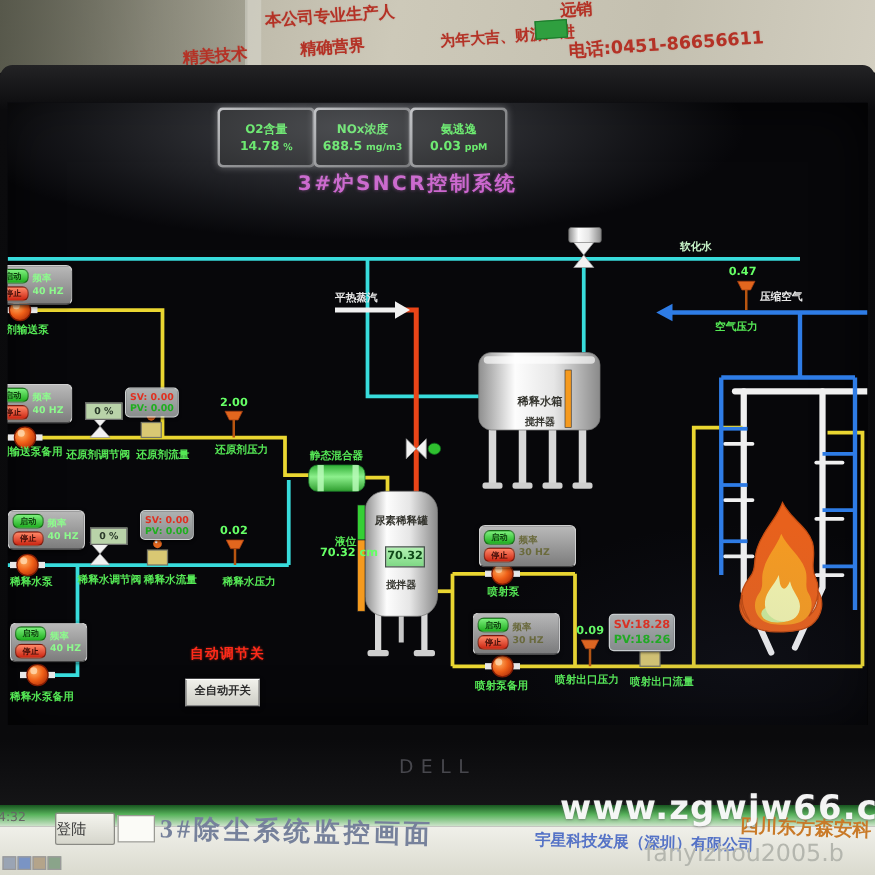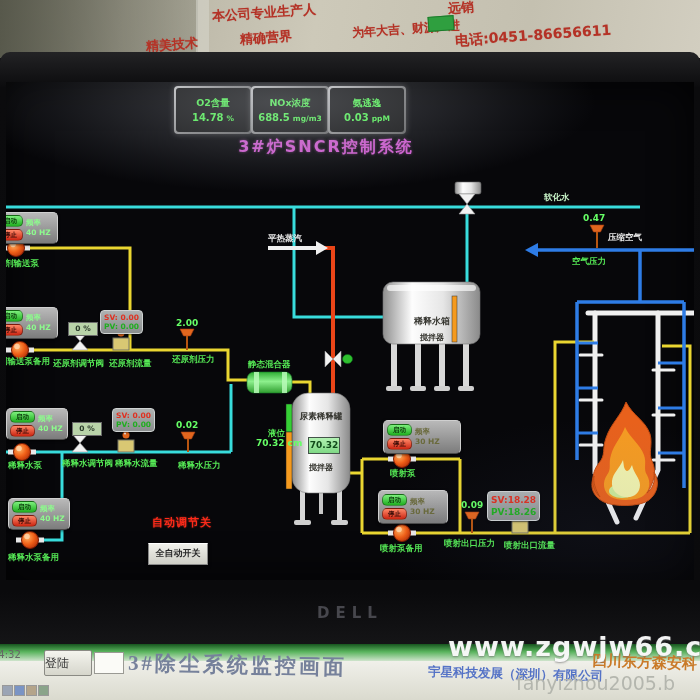--- a/index.html
+++ b/index.html
@@ -15,21 +15,21 @@
   .ptxt{color:#b43226;font-weight:bold;transform:rotate(-4deg);text-shadow:0 0 1px rgba(180,60,50,.35);}
   #sticker{position:absolute;left:428px;top:16px;width:24px;height:13px;background:#2f9f3f;transform:rotate(-4deg);border:1px solid #1d7a2c;}
 
   
   #monitor{position:absolute;left:0;top:52px;width:700px;height:600px;background:linear-gradient(180deg,#232325 0%,#0b0b0d 6%,#0a0a0c 90%,#161618 100%);border-radius:10px;}
   #screen{position:absolute;left:6px;top:30px;width:688px;height:498px;background:#07070a;overflow:hidden;
     box-shadow:inset 0 0 40px rgba(0,0,0,.8);}
   #screen .glare{position:absolute;left:0;top:0;width:100%;height:100%;pointer-events:none;
     background:radial-gradient(ellipse 420px 120px at 40% 4%,rgba(175,180,190,.35),rgba(120,125,135,.12) 55%,transparent 75%),
                radial-gradient(ellipse 300px 160px at 85% 90%,rgba(80,90,130,.10),transparent 70%);}
-  #dell{position:absolute;left:0;top:552px;width:700px;text-align:center;color:#47474d;font-size:15px;font-weight:bold;letter-spacing:6px;}
+  #dell{position:absolute;left:0;top:552px;width:700px;text-align:center;color:#47474d;font-size:15px;font-weight:normal;letter-spacing:6px;}
 
   
   svg.pipes{position:absolute;left:0;top:0;}
   .g{color:#55e855;font-size:8.5px;font-weight:bold;}
   .w{color:#e8e8e8;font-size:8.5px;font-weight:bold;}
   .pg{color:#c9f5c9;font-size:8.5px;font-weight:bold;}
   .val{color:#66ff66;font-size:9px;font-weight:bold;}
   .dk{color:#35352f;font-weight:bold;}
   .rdnote{color:#ff2a1a;font-size:11px;font-weight:bold;letter-spacing:1px;text-shadow:0 0 2px rgba(255,60,30,.6);}
   #hmititle{left:150px;top:55px;width:340px;text-align:center;color:#d85fd8;font-size:16px;font-weight:bold;letter-spacing:2px;text-shadow:0 0 3px rgba(220,100,220,.5);}

